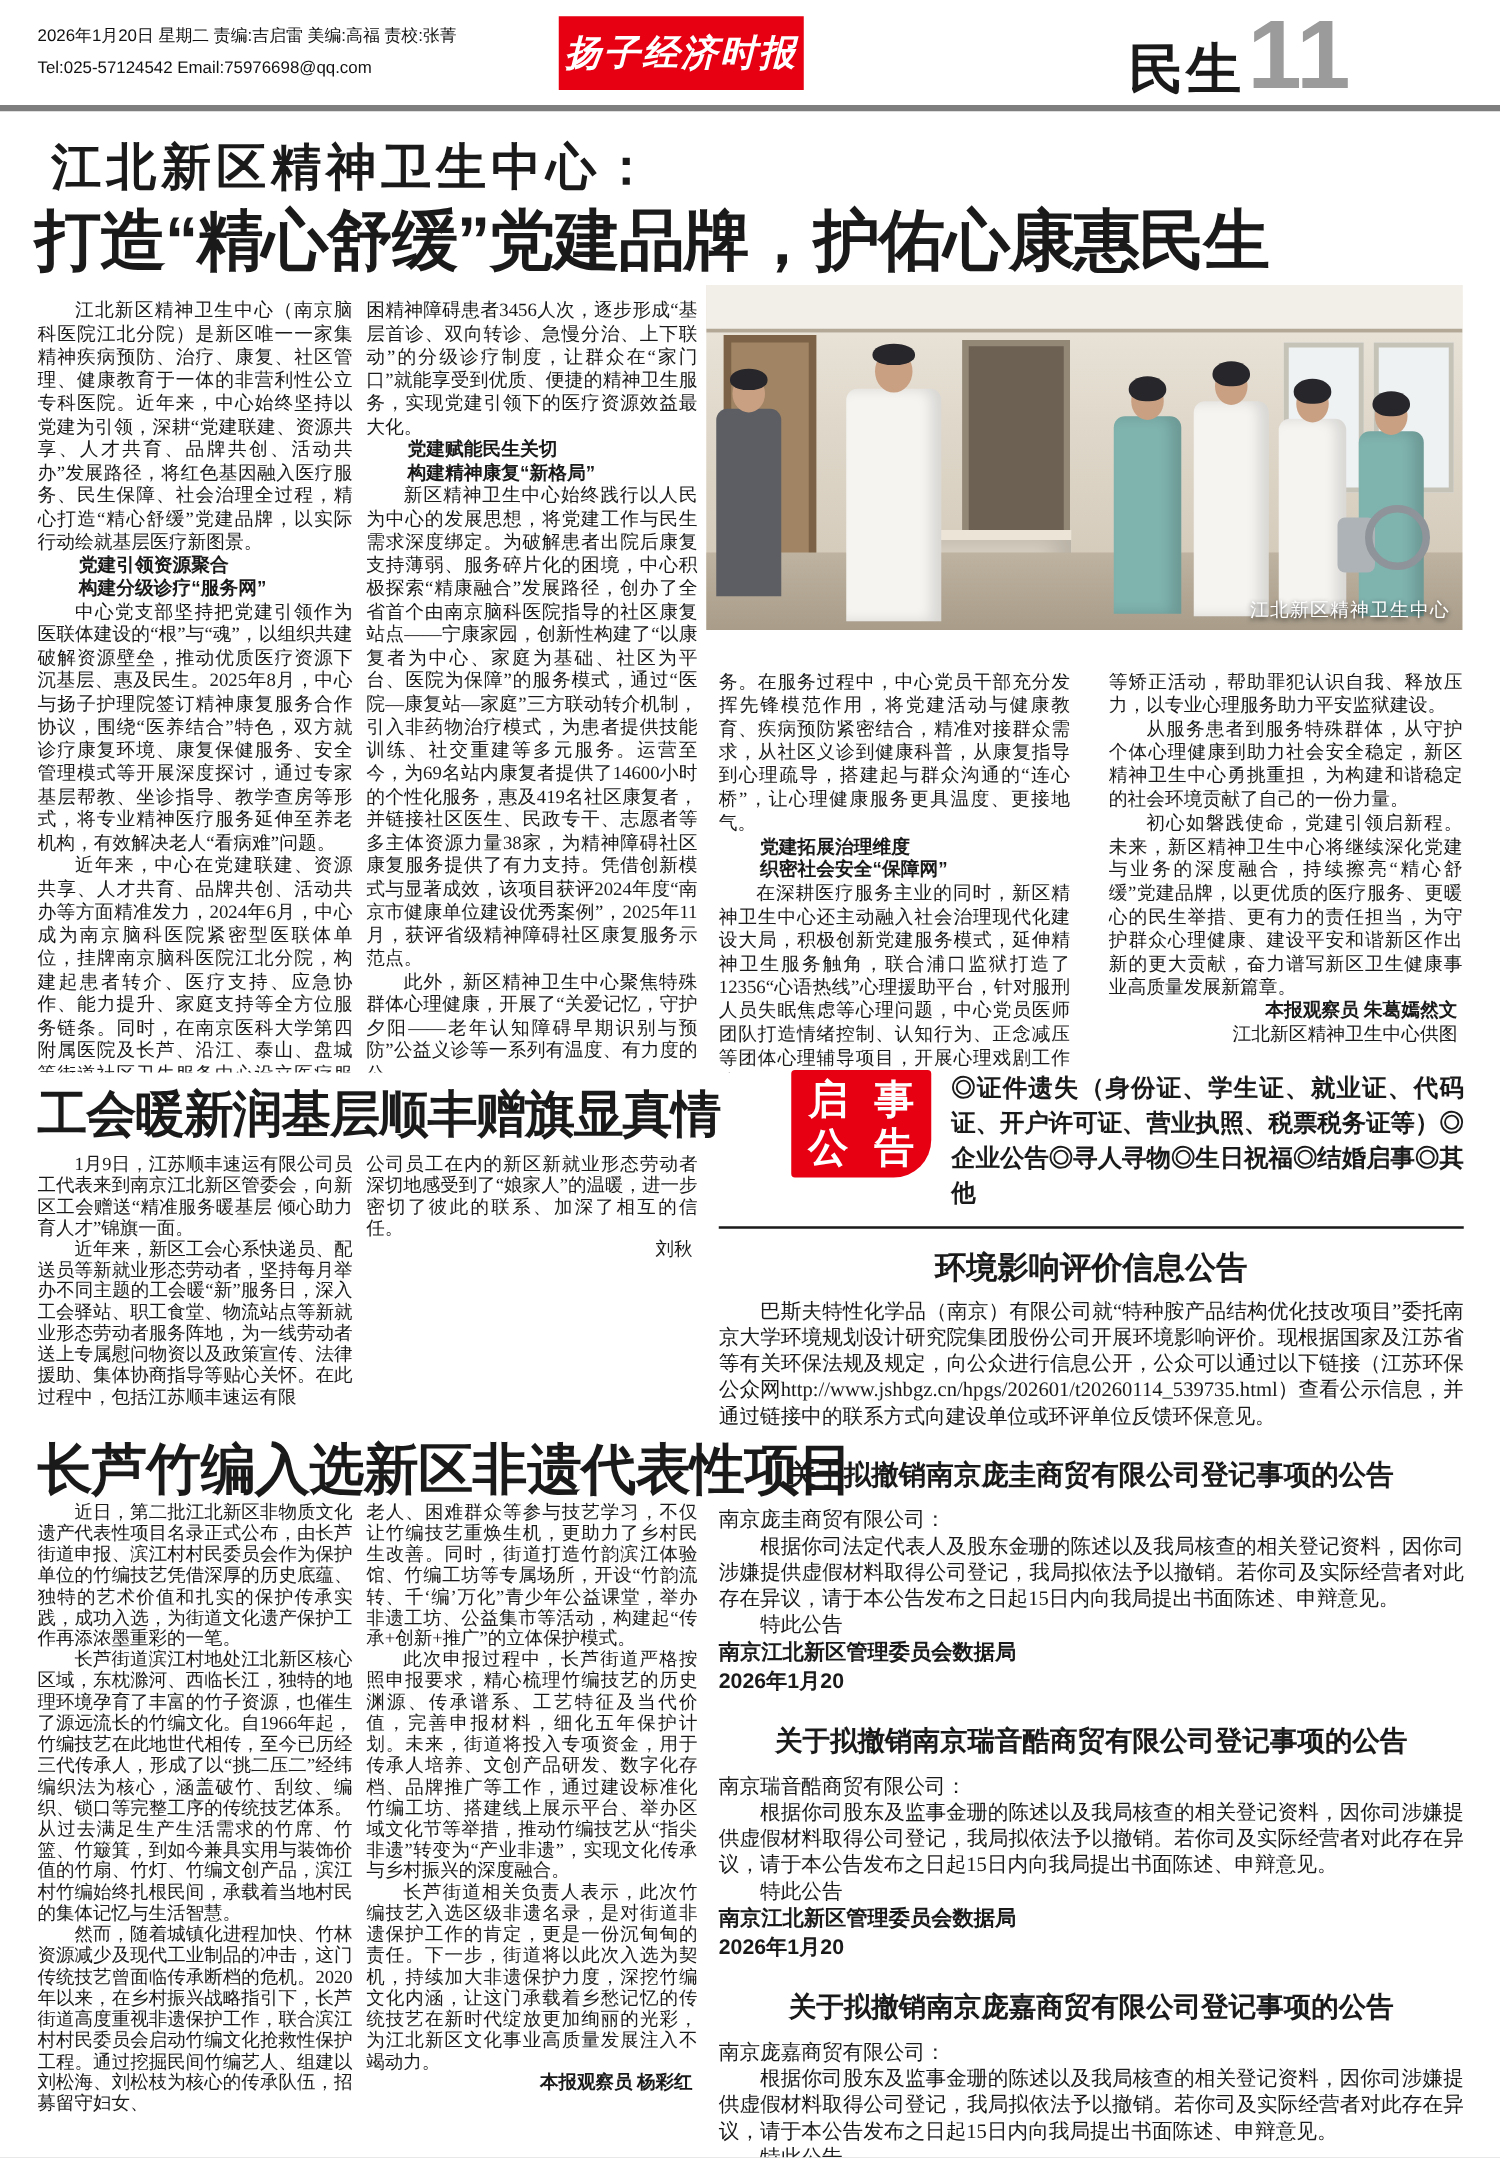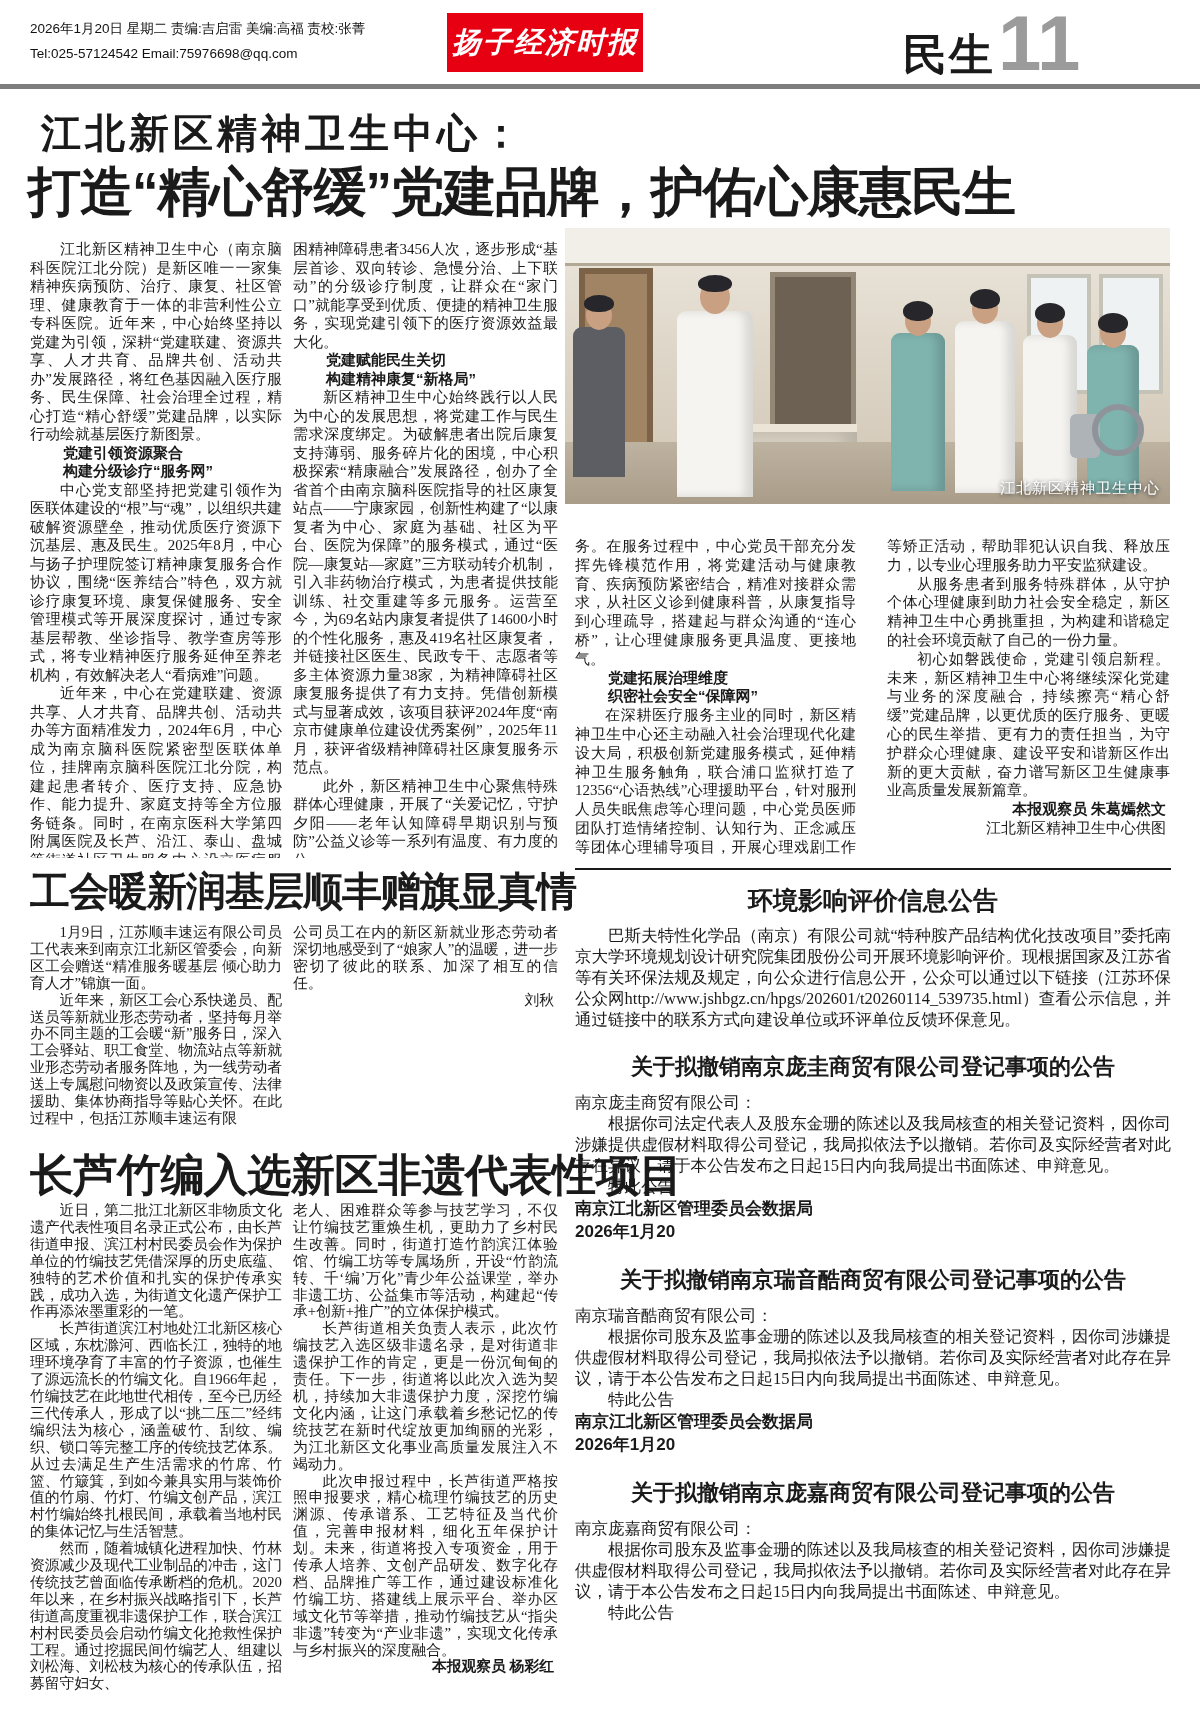--- a/index.html
+++ b/index.html
@@ -229,27 +229,34 @@
 
   <section>
     <h2 class="b-hl">长芦竹编入选新区非遗代表性项目</h2>
     <div class="bcol dense bc1">
       <p class="bp">近日，第二批江北新区非物质文化遗产代表性项目名录正式公布，由长芦街道申报、滨江村村民委员会作为保护单位的竹编技艺凭借深厚的历史底蕴、独特的艺术价值和扎实的保护传承实践，成功入选，为街道文化遗产保护工作再添浓墨重彩的一笔。</p>
       <p class="bp">长芦街道滨江村地处江北新区核心区域，东枕滁河、西临长江，独特的地理环境孕育了丰富的竹子资源，也催生了源远流长的竹编文化。自1966年起，竹编技艺在此地世代相传，至今已历经三代传承人，形成了以“挑二压二”经纬编织法为核心，涵盖破竹、刮纹、编织、锁口等完整工序的传统技艺体系。从过去满足生产生活需求的竹席、竹篮、竹簸箕，到如今兼具实用与装饰价值的竹扇、竹灯、竹编文创产品，滨江村竹编始终扎根民间，承载着当地村民的集体记忆与生活智慧。</p>
       <p class="bp">然而，随着城镇化进程加快、竹林资源减少及现代工业制品的冲击，这门传统技艺曾面临传承断档的危机。2020年以来，在乡村振兴战略指引下，长芦街道高度重视非遗保护工作，联合滨江村村民委员会启动竹编文化抢救性保护工程。通过挖掘民间竹编艺人、组建以刘松海、刘松枝为核心的传承队伍，招募留守妇女、</p>
     </div>
     <div class="bcol dense bc2">
       <p>老人、困难群众等参与技艺学习，不仅让竹编技艺重焕生机，更助力了乡村民生改善。同时，街道打造竹韵滨江体验馆、竹编工坊等专属场所，开设“竹韵流转、千‘编’万化”青少年公益课堂，举办非遗工坊、公益集市等活动，构建起“传承+创新+推广”的立体保护模式。</p>
+      <p class="bp">此次申报过程中，长芦街道严格按照申报要求，精心梳理竹编技艺的历史渊源、传承谱系、工艺特征及当代价值，完善申报材料，细化五年保护计划。未来，街道将投入专项资金，用于传承人培养、文创产品研发、数字化存档、品牌推广等工作，通过建设标准化竹编工坊、搭建线上展示平台、举办区域文化节等举措，推动竹编技艺从“指尖非遗”转变为“产业非遗”，实现文化传承与乡村振兴的深度融合。</p>
       <p class="bp">长芦街道相关负责人表示，此次竹编技艺入选区级非遗名录，是对街道非遗保护工作的肯定，更是一份沉甸甸的责任。下一步，街道将以此次入选为契机，持续加大非遗保护力度，深挖竹编文化内涵，让这门承载着乡愁记忆的传统技艺在新时代绽放更加绚丽的光彩，为江北新区文化事业高质量发展注入不竭动力。</p>
-      <p class="bp">此次申报过程中，长芦街道严格按照申报要求，精心梳理竹编技艺的历史渊源、传承谱系、工艺特征及当代价值，完善申报材料，细化五年保护计划。未来，街道将投入专项资金，用于传承人培养、文创产品研发、数字化存档、品牌推广等工作，通过建设标准化竹编工坊、搭建线上展示平台、举办区域文化节等举措，推动竹编技艺从“指尖非遗”转变为“产业非遗”，实现文化传承与乡村振兴的深度融合。</p>
       <p class="byl strong">本报观察员 杨彩红</p>
     </div>
   </section>
 
   <aside class="ann">
+    <div class="ann-head">
+      <div class="abox">
+        <div>启 事</div>
+        <div>公 告</div>
+      </div>
+      <div class="cats">◎证件遗失（身份证、学生证、就业证、代码证、开户许可证、营业执照、税票税务证等）◎企业公告◎寻人寻物◎生日祝福◎结婚启事◎其他</div>
+    </div>
     <hr class="ann-rule">
 
     <div>
       <h3 class="env-title">环境影响评价信息公告</h3>
       <p class="bp">巴斯夫特性化学品（南京）有限公司就“特种胺产品结构优化技改项目”委托南京大学环境规划设计研究院集团股份公司开展环境影响评价。现根据国家及江苏省等有关环保法规及规定，向公众进行信息公开，公众可以通过以下链接（江苏环保公众网http://www.jshbgz.cn/hpgs/202601/t20260114_539735.html）查看公示信息，并通过链接中的联系方式向建设单位或环评单位反馈环保意见。</p>
     </div>
 
     <div>
       <h3 class="n-title">关于拟撤销南京庞圭商贸有限公司登记事项的公告</h3>
       <p class="salut">南京庞圭商贸有限公司：</p>

